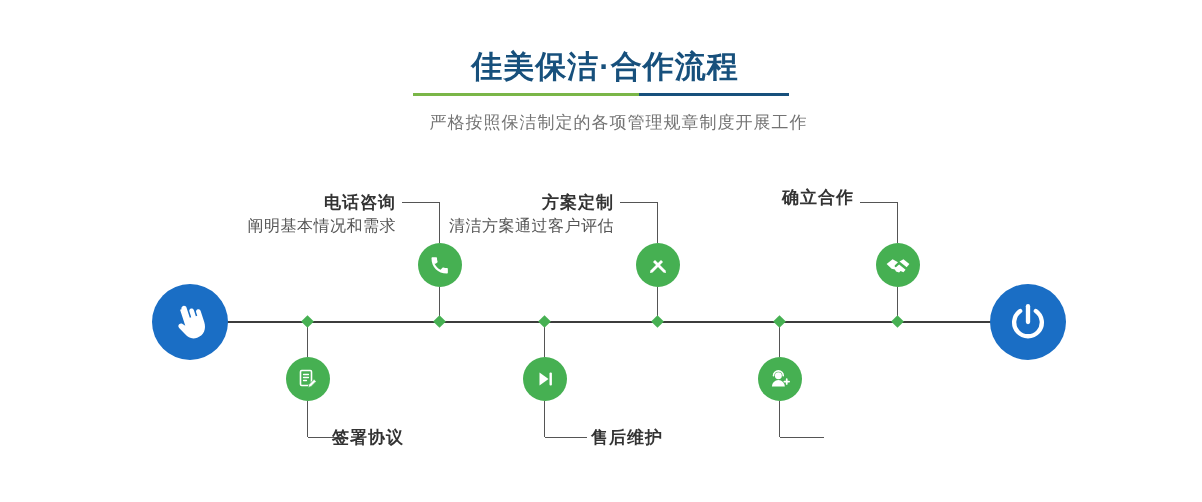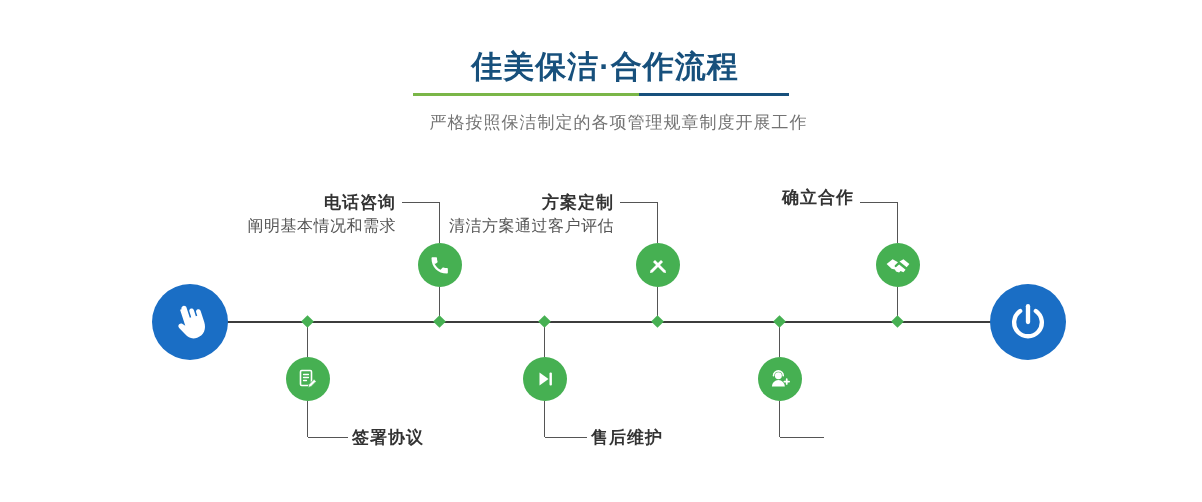--- a/index.html
+++ b/index.html
@@ -118,21 +118,21 @@
   <div class="connector v" style="left:307px;top:401px;height:36px;"></div>
   <div class="connector h" style="left:308px;top:437px;width:40px;"></div>
   <div class="diamond" style="left:303px;top:317px;"></div>
   <div class="node green" style="left:286px;top:357px;">
     <svg width="24" height="24" viewBox="0 0 24 24">
       <rect x="4.5" y="3.5" width="11" height="15" rx="1.2" fill="none" stroke="#fff" stroke-width="1.6"></rect>
       <path d="M7.5 7.5h5M7.5 10.5h5M7.5 13.5h3" stroke="#fff" stroke-width="1.3" stroke-linecap="round"></path>
       <path d="M12.8 17.6l5.3-5.3 2.1 2.1-5.3 5.3-2.8.7z" fill="#fff" stroke="#46b052" stroke-width="0.8"></path>
     </svg>
   </div>
-  <div class="step-label bottom" style="left:352px;top:428px;">
+  <div class="step-label bottom" style="left:332px;top:428px;">
     <div class="label">签署协议</div>
   </div>
 
   <div class="connector v" style="left:544px;top:326px;height:31px;"></div>
   <div class="connector v" style="left:544px;top:401px;height:36px;"></div>
   <div class="connector h" style="left:545px;top:437px;width:42px;"></div>
   <div class="diamond" style="left:540px;top:317px;"></div>
   <div class="node green" style="left:523px;top:357px;">
     <svg width="24" height="24" viewBox="0 0 24 24" fill="#fff">
       <path d="M6.5 5.5l9 6.5-9 6.5z"></path>

